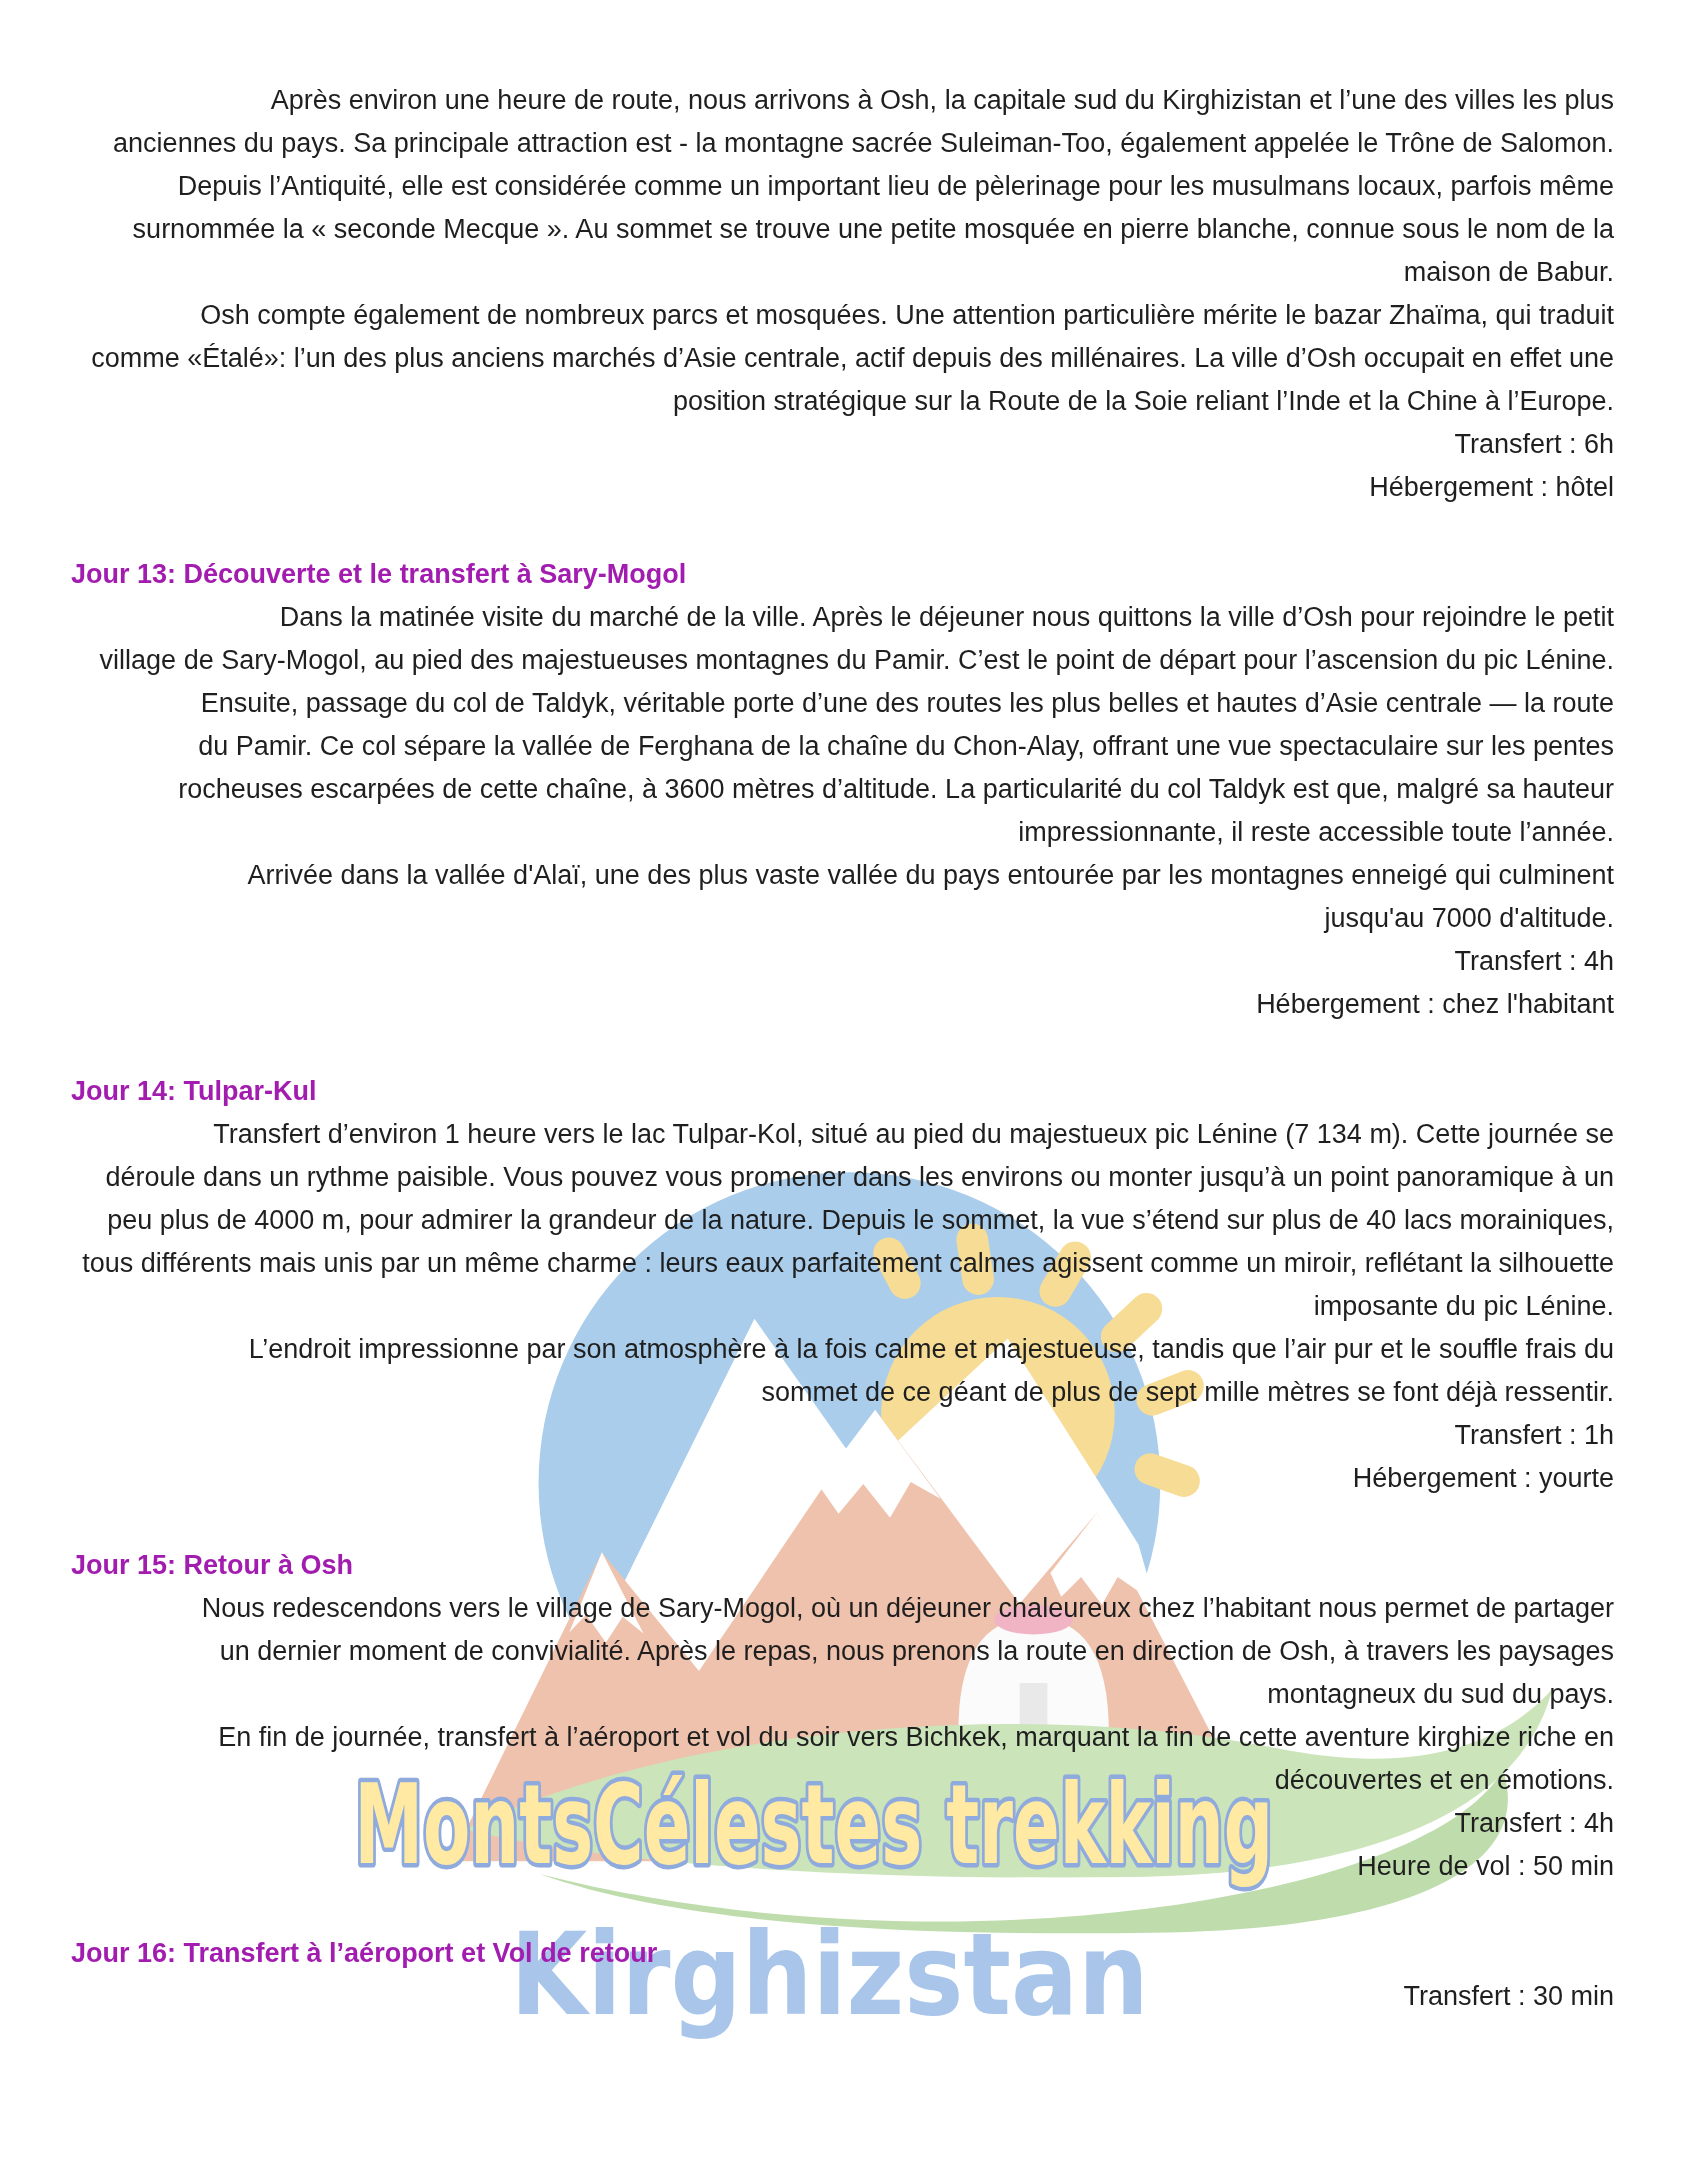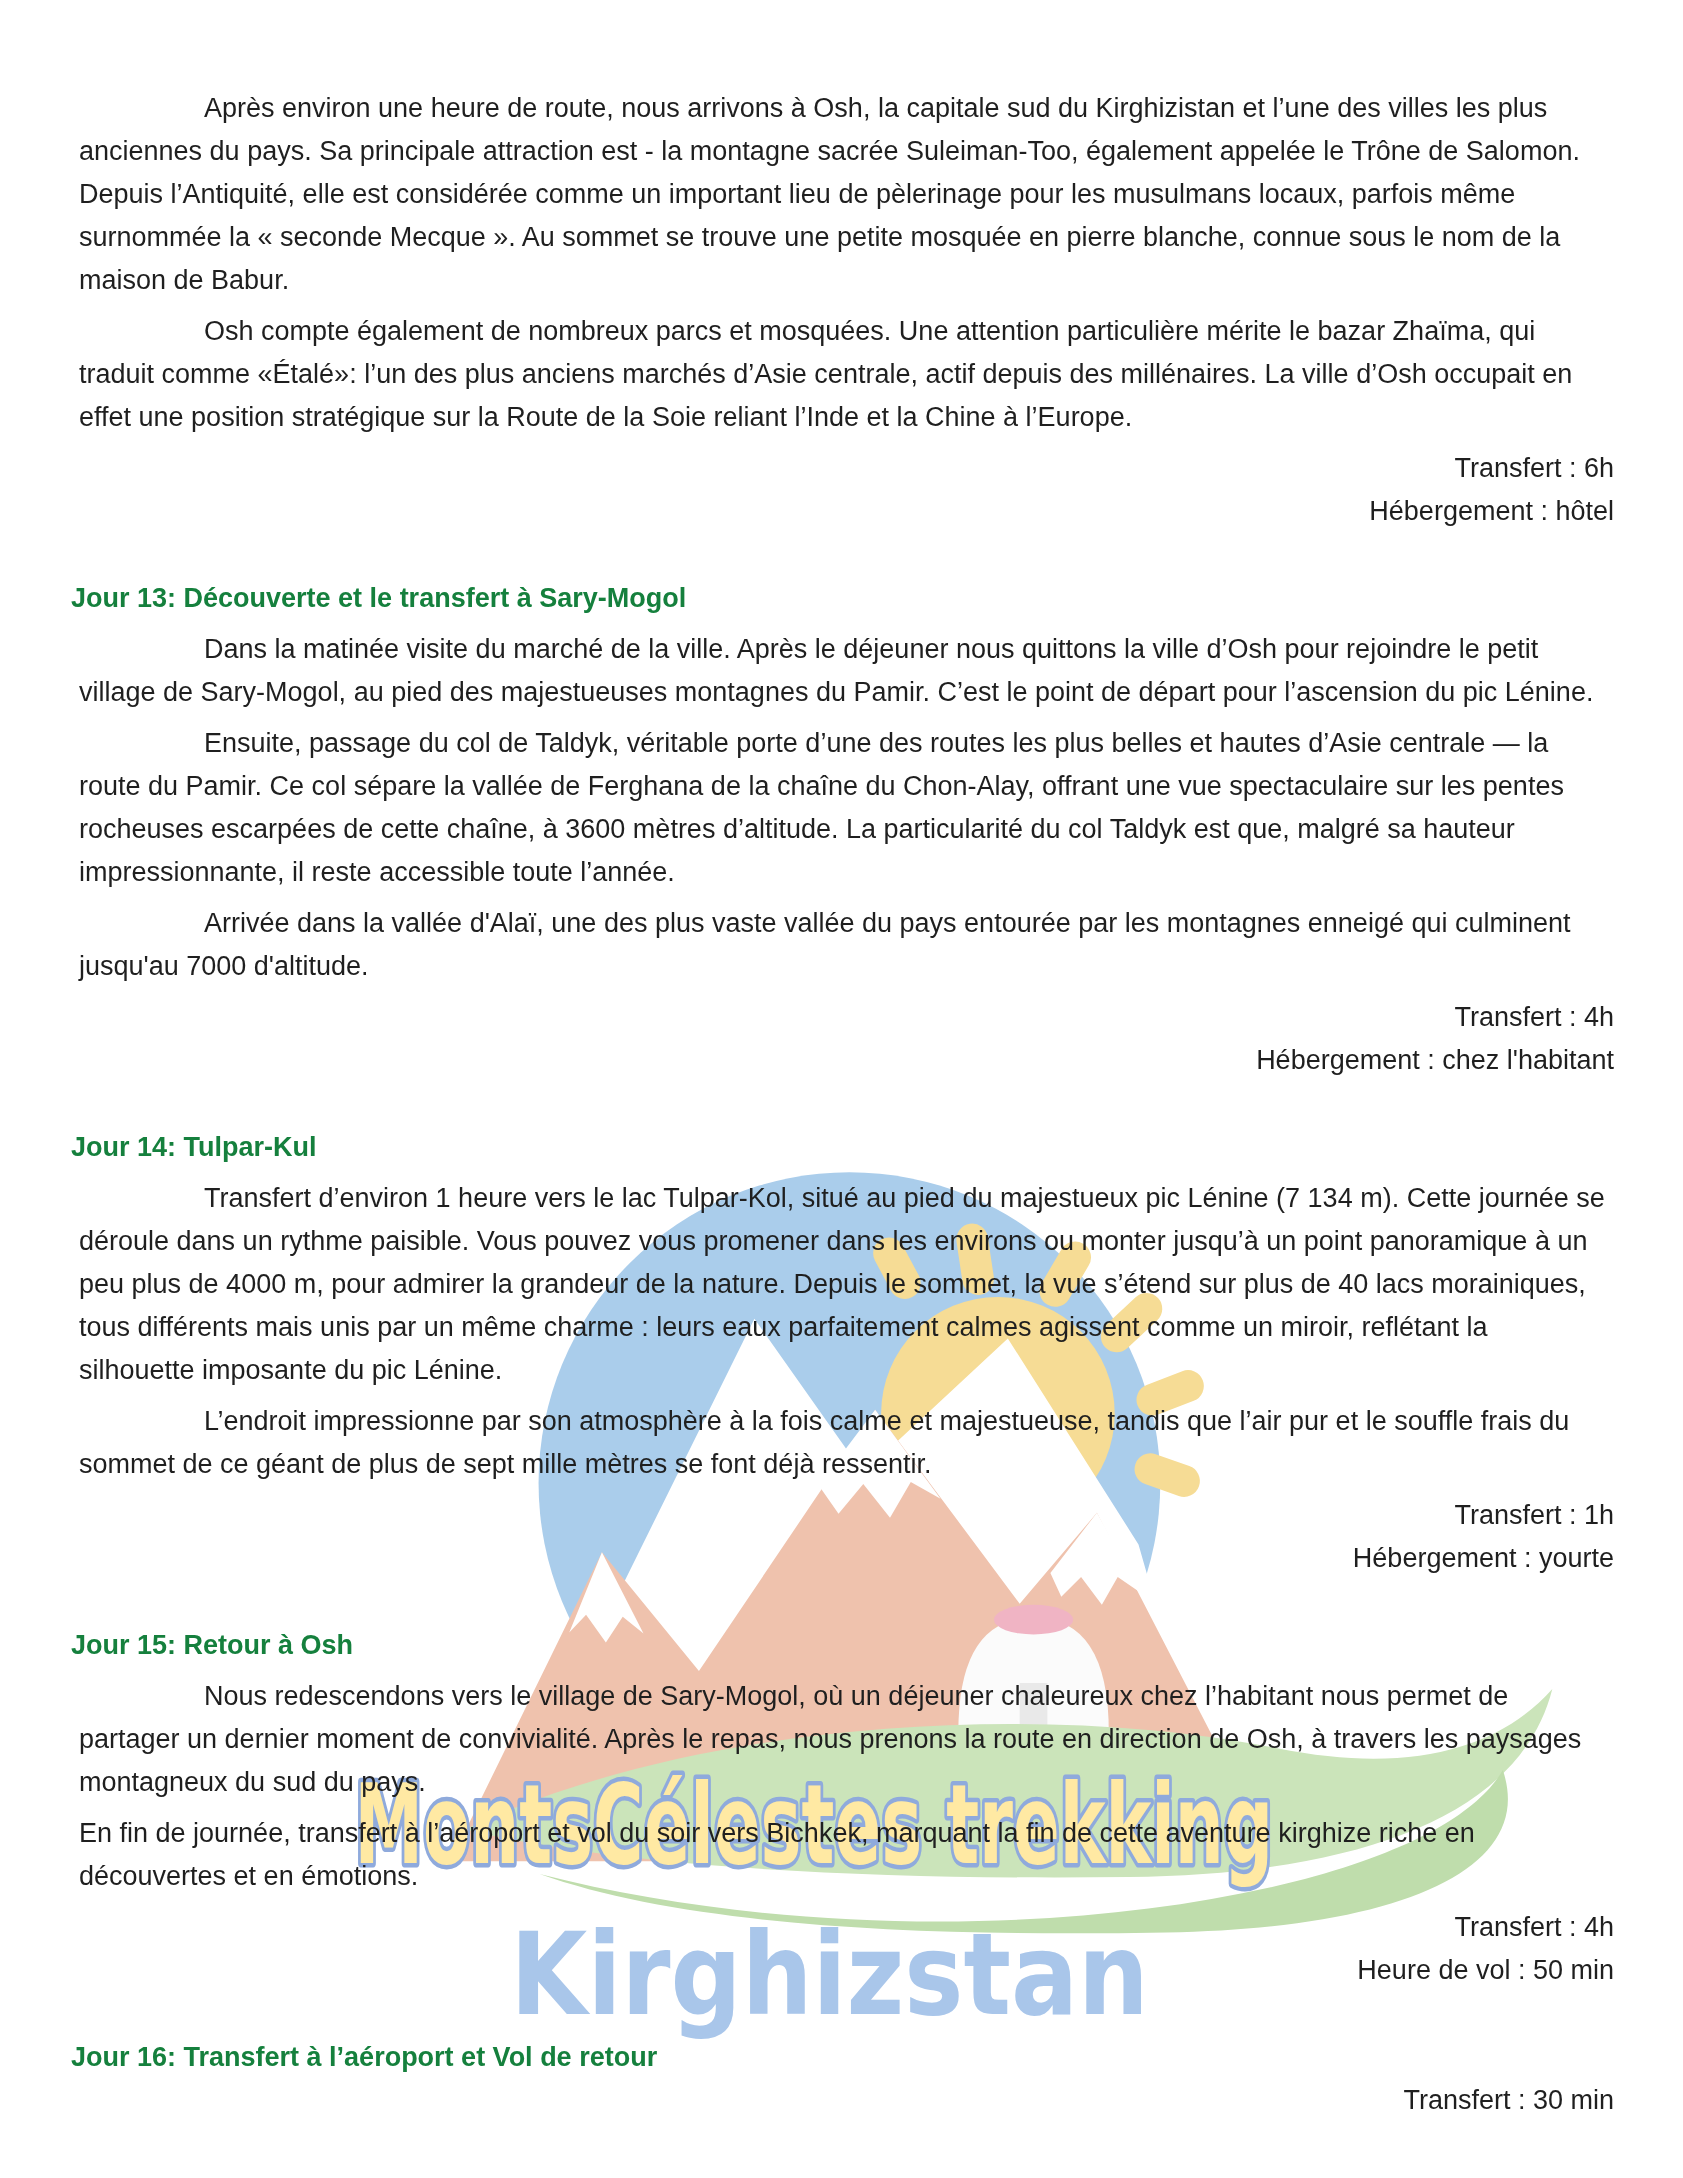--- a/index.html
+++ b/index.html
@@ -7,26 +7,26 @@
   .page {
     position:relative; width:1683px; height:2178px; background:#ffffff;
     overflow:hidden; font-family:"Liberation Sans", sans-serif;
   }
   .watermark { position:absolute; left:0; top:0; width:1683px; height:1654px; z-index:0; }
   .content {
     position:relative; z-index:1; padding:79px 69px 0 71px;
     color:#1f1f1f; font-size:27px; line-height:43px;
     text-rendering:optimizeLegibility;
   }
-  p.body   { margin:8px; }
+  p.body   { margin:0;text-align:right; }
   p.indent { text-indent:125px; }
   p.detail { margin:0; text-indent:125px;text-align:right; }
   h2.day {
     margin:44px 0 0 0; font-size:27px; line-height:43px;
-    color:#15803d; font-weight:bold;
+    color:#a21caf; font-weight:bold;
   }
   svg text { font-family:"DejaVu Sans", sans-serif; font-weight:bold; }
 </style>
 </head>
 <body>
 
 <div class="page">
 
   <div class="watermark">
     <svg width="1683" height="2178" viewBox="0 0 1700 2200">

